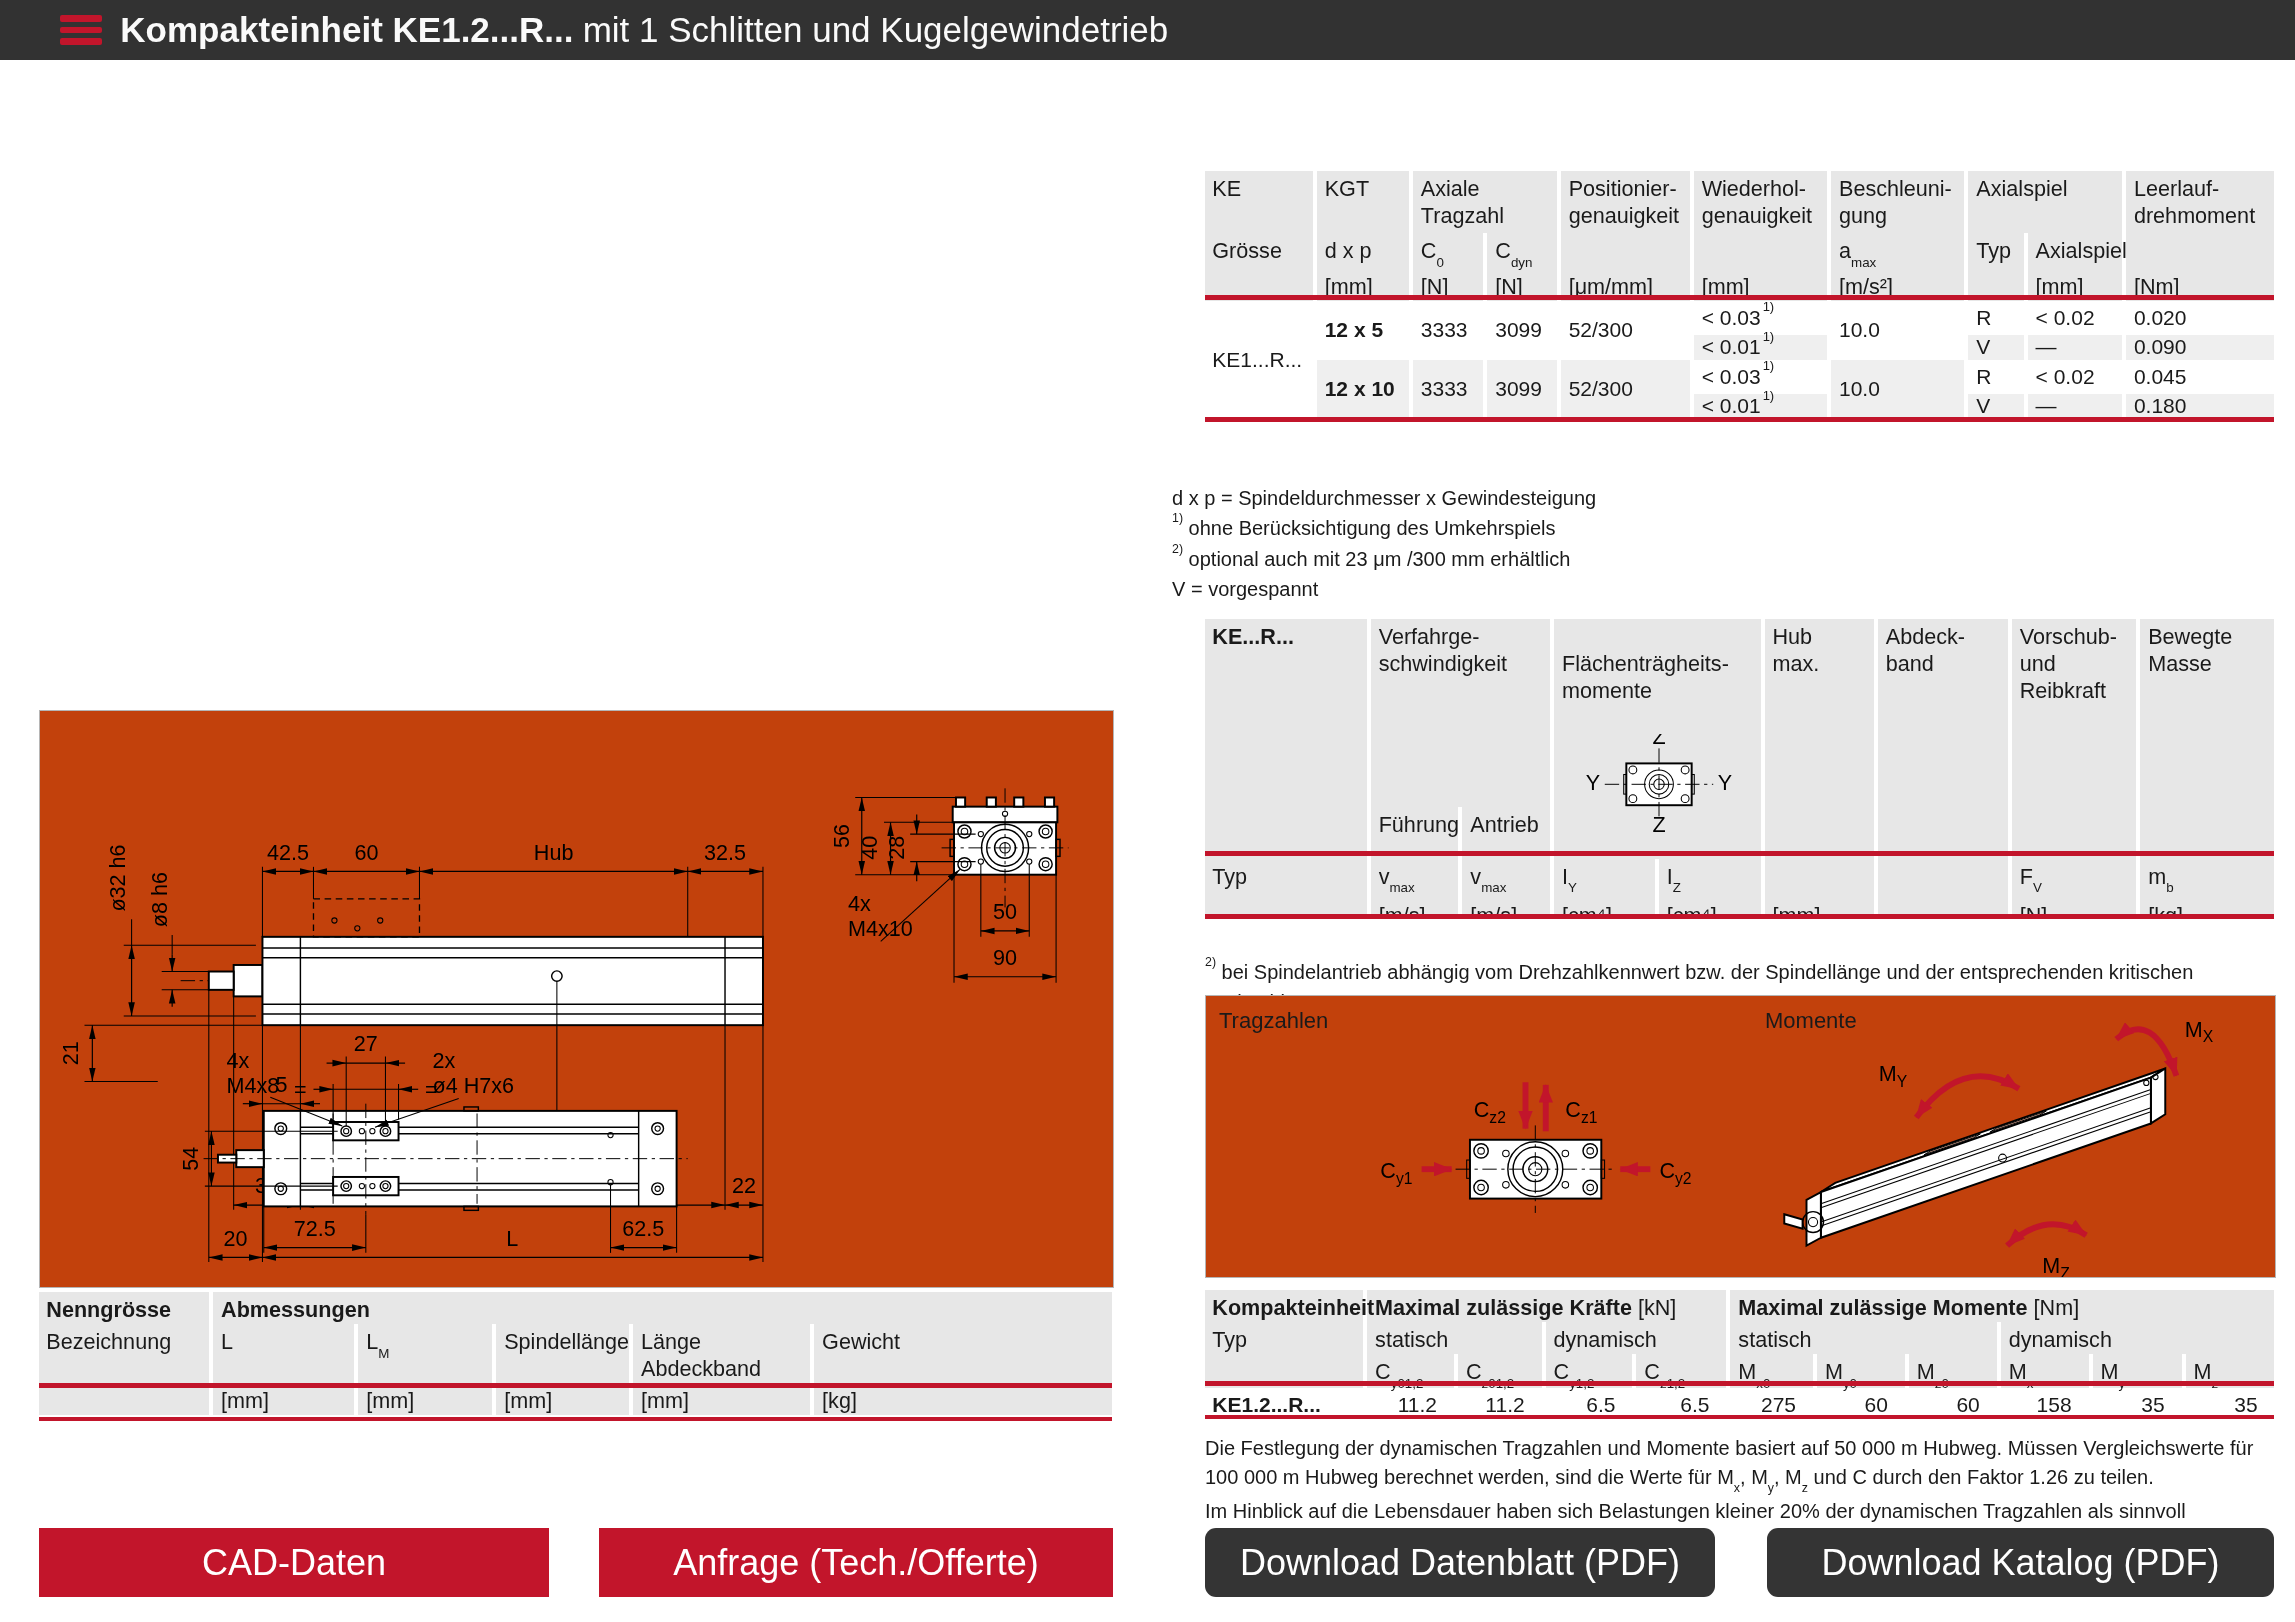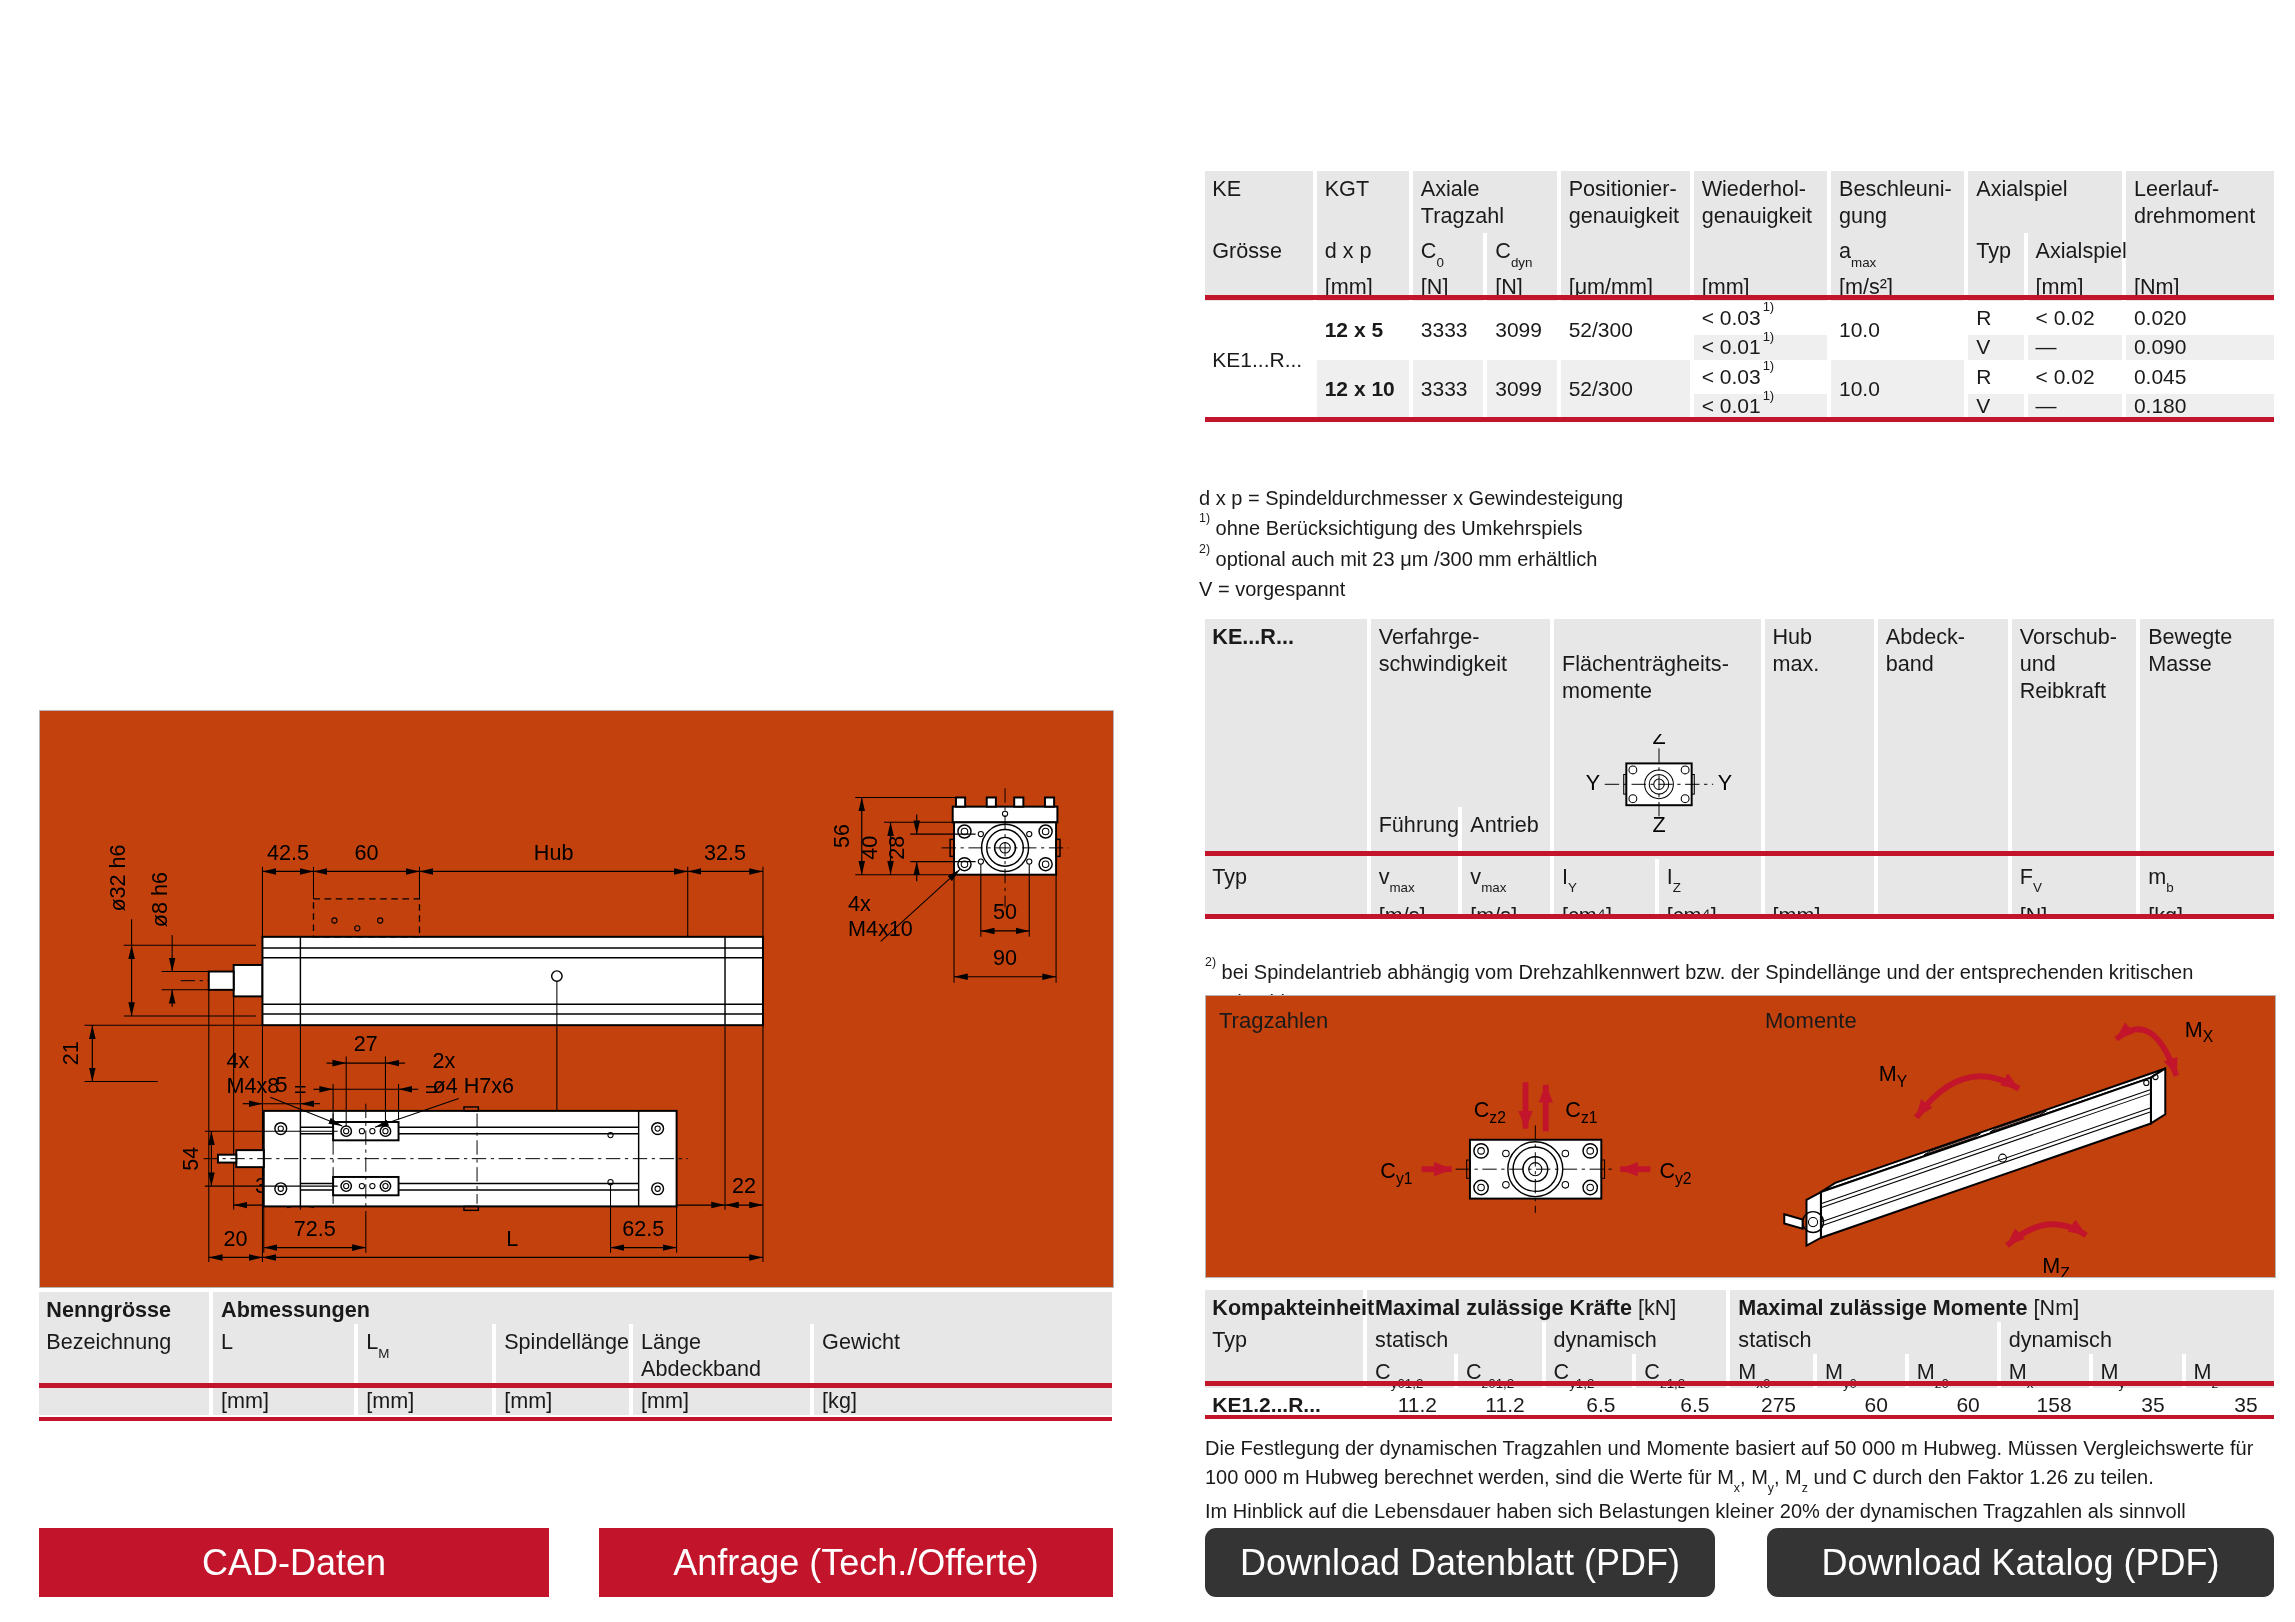--- a/index.html
+++ b/index.html
@@ -49,20 +49,30 @@
   .dash{fill:none;stroke:#000;stroke-width:2;stroke-dasharray:10 7;}
   .redar{fill:none;stroke:#c2152b;stroke-width:9;}
   .pad{fill:#cf9e8a;stroke:#000;stroke-width:1.5;}
   .svgsub{font-size:24px;}
 </style>
 </head>
 <body>
 
 <div class="page">
 
+  <div class="topbar">
+    <div class="burger">
+      <div></div>
+        <div></div>
+        <div></div>
+    </div>
+    <div class="titlewrap">
+      <span class="tb">Kompakteinheit KE1.2...R...</span><span>mit 1 Schlitten und Kugelgewindetrieb</span>
+    </div>
+  </div>
 
   <div class="box" style="left:39px;top:710px;width:1073px;height:576px;">
     <svg width="1073" height="576" viewBox="0 0 1640 880">
       <defs>
         <marker id="arr" markerUnits="userSpaceOnUse" markerWidth="22" markerHeight="12" refX="21" refY="6" orient="auto-start-reverse">
           <path d="M0,1 L21,6 L0,11 Z" fill="#000"></path>
         </marker>
         <marker id="arrR" markerUnits="userSpaceOnUse" markerWidth="30" markerHeight="22" refX="27" refY="11" orient="auto-start-reverse">
           <path d="M0,0 L28,11 L0,22 Z" fill="#c2152b"></path>
         </marker>
@@ -419,21 +429,21 @@
         <td class="dc g">V</td>
         <td class="dc g">—</td>
         <td class="dc g">0.180</td>
       </tr>
     </tbody>
       </table>
     <div class="redrule" style="top:128px"></div>
     <div class="redrule" style="top:250px"></div>
   </div>
 
-  <div class="fn" style="left:1199px;top:483px;">
+  <div class="fn" style="left:1172px;top:483px;">
     <div><span>d x p = Spindeldurchmesser x Gewindesteigung</span></div>
     <div><sup style="margin-left:0">1)</sup><span> ohne Berücksichtigung des Umkehrspiels</span></div>
     <div><sup style="margin-left:0">2)</sup><span> optional auch mit 23 μm /300 mm erhältlich</span></div>
     <div><span>V = vorgespannt</span></div>
   </div>
 
   <div class="twrap" style="left:1205px;top:615px;width:1069px;height:304px;">
     <table>
       <colgroup>
           <col style="width:15.0%">

